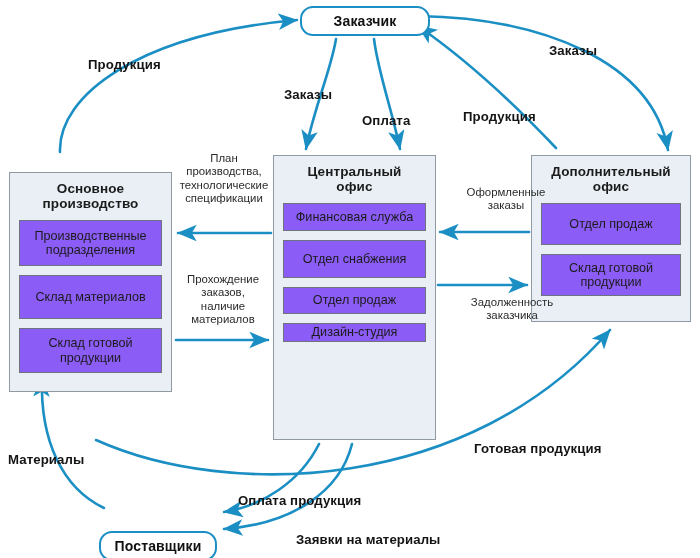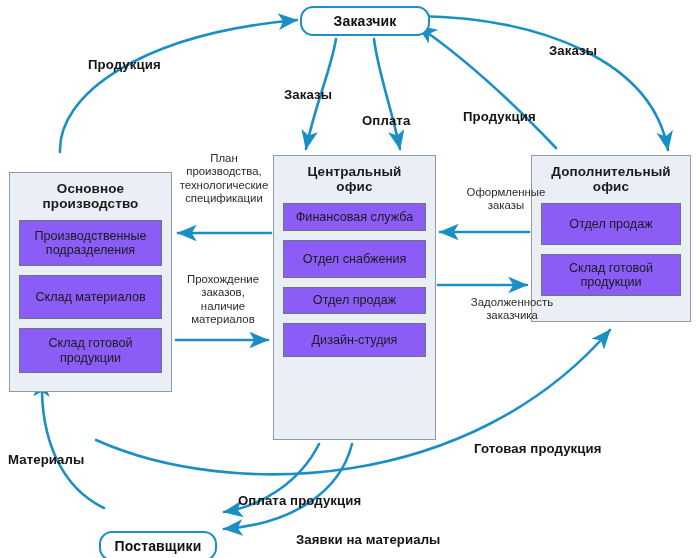--- a/index.html
+++ b/index.html
@@ -66,21 +66,21 @@
   #group-extra  { left: 531px; top: 155px; width: 160px; height: 167px; }
 
   #group-main   .unit.u1 { height: 46px; }
   #group-main   .unit.u2 { height: 44px; }
   #group-main   .unit.u3 { height: 45px; }
 
   #group-center .unit.u1 { height: 45px; }
   #group-center .unit.u2 { height: 28px; }
   #group-center .unit.u3 { height: 38px; }
   #group-center .unit.u4 { height: 27px; }
-  #group-center .unit.u5 { height: 34px; }
+  #group-center .unit.u5 { height: 19px; }
 
   #group-extra  .unit.u1 { height: 42px; }
   #group-extra  .unit.u2 { height: 42px; }
 
   
   .pill {
     position: absolute;
     background: #ffffff;
     border: 2.2px solid #1b8fc4;
     border-radius: 13px;

